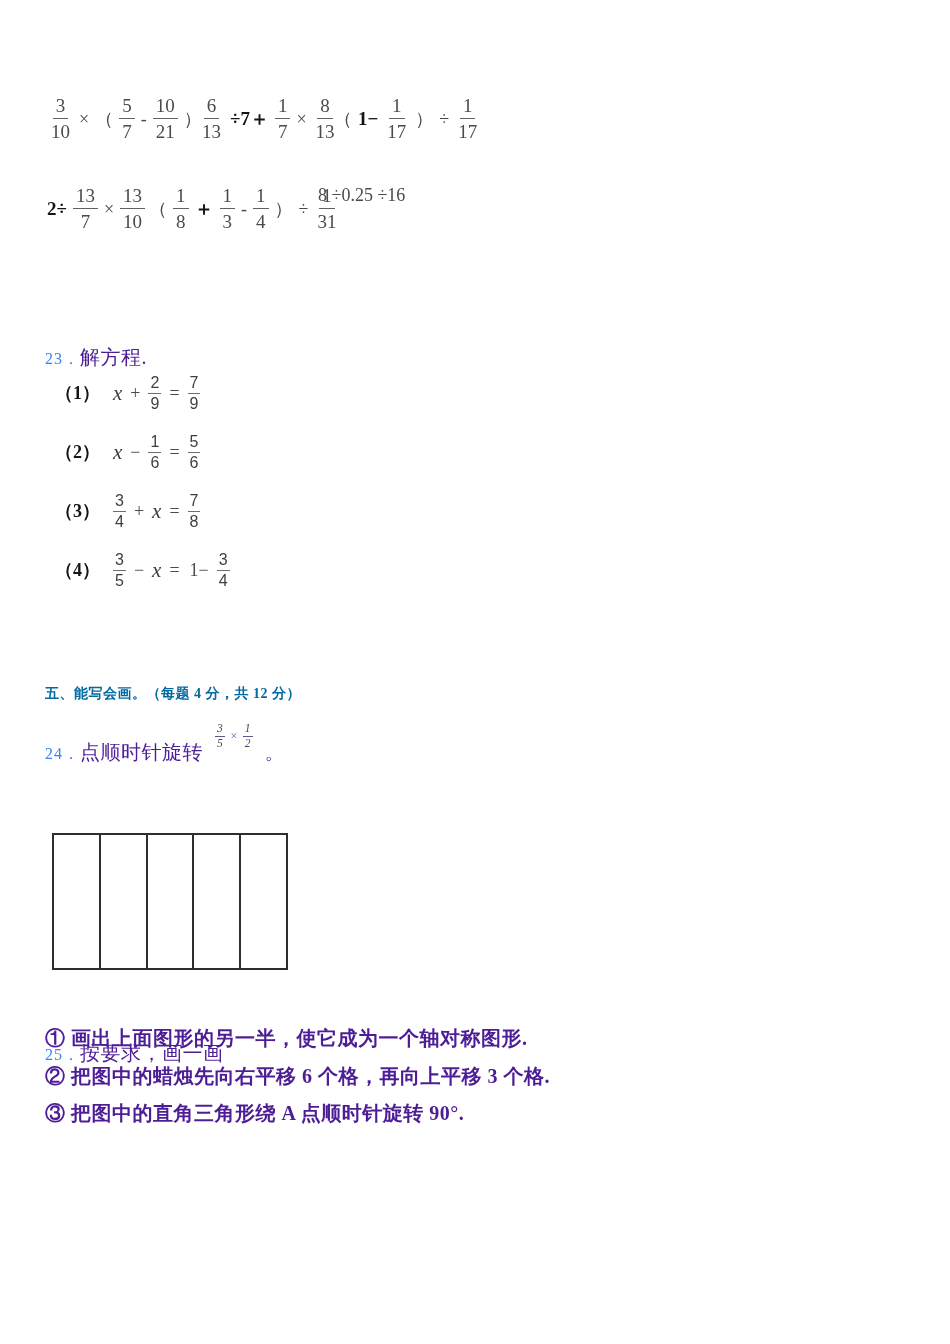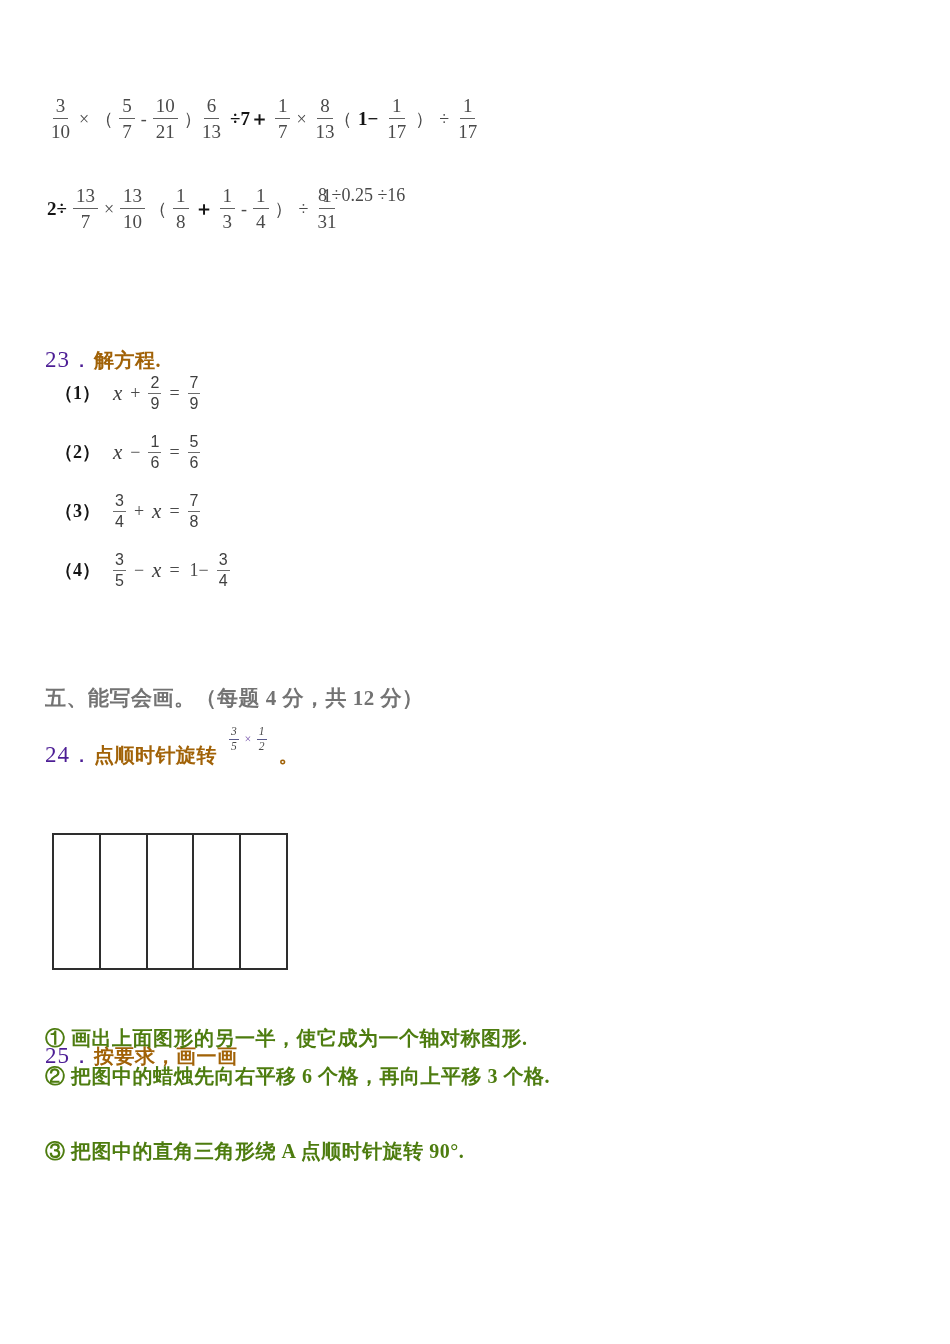--- a/index.html
+++ b/index.html
@@ -30,24 +30,24 @@
   .eq-row{display:flex;align-items:center;height:46px;}
   .eq-label{font-weight:bold;font-size:18px;color:#151515;margin-right:10px;white-space:nowrap;}
 
   
   .small{font-size:12px;display:inline-flex;position:relative;top:-19px;vertical-align:middle;margin:0 9px;}
   .small .num,.small .den{font-size:11.5px;font-style:italic;padding:0 2px 1px;}
   .small .num{border-bottom:1px solid #5a5a8a;}
   .small .den{padding:1px 2px 0;}
 
   
-  .qnum{font-size:23px;color:#4c1d95;letter-spacing:1px;}
-  .h-bold{font-weight:bold;color:#a16207;font-size:20px;letter-spacing:0.5px;}
-  .sec-head{font-weight:bold;color:#737373;font-size:21px;letter-spacing:0.5px;}
-  .instr{font-weight:bold;color:#4d7c0f;font-size:20px;letter-spacing:0.5px;}
+  .qnum{font-size:16px;color:#3b82f6;letter-spacing:1px;}
+  .h-bold{font-weight:normal;color:#4c1d95;font-size:20px;letter-spacing:0.5px;}
+  .sec-head{font-weight:bold;color:#0369a1;font-size:14px;letter-spacing:0.5px;}
+  .instr{font-weight:bold;color:#4c1d95;font-size:20px;letter-spacing:0.5px;}
 
   
   .strips{display:flex;border:2px solid #2e2e2e;box-sizing:border-box;background:#ffffff;}
   .strips .cell{flex:1;border-right:2px solid #2e2e2e;}
   .strips .cell:last-child{border-right:none;}
 </style>
 </head>
 <body>
 
 <div class="abs expr" style="left:45px;top:96px;">
@@ -232,13 +232,13 @@
     <div class="cell"></div>
     <div class="cell"></div>
     <div class="cell"></div>
   </div>
 
 <div class="abs" style="left:45px;top:1040px;">
   <span class="qnum">25．</span><span class="h-bold">按要求，画一画</span>
 </div>
 <div class="abs instr" style="left:45px;top:1025px;">① 画出上面图形的另一半，使它成为一个轴对称图形.</div>
 <div class="abs instr" style="left:45px;top:1063px;">② 把图中的蜡烛先向右平移 6 个格，再向上平移 3 个格.</div>
-<div class="abs instr" style="left:45px;top:1100px;margin-top:38px;">③ 把图中的直角三角形绕 A 点顺时针旋转 90°.</div>
+<div class="abs instr" style="left:45px;top:1100px;">③ 把图中的直角三角形绕 A 点顺时针旋转 90°.</div>
 
 </body></html>

